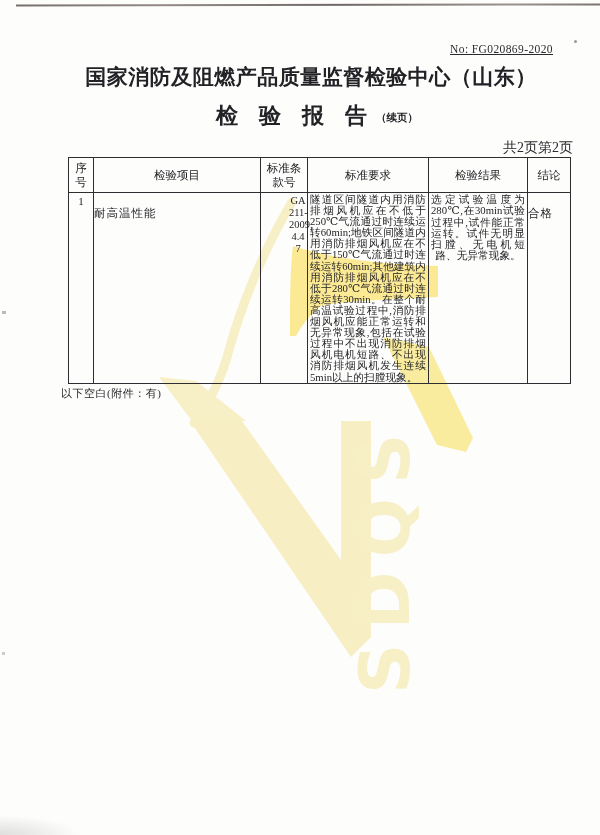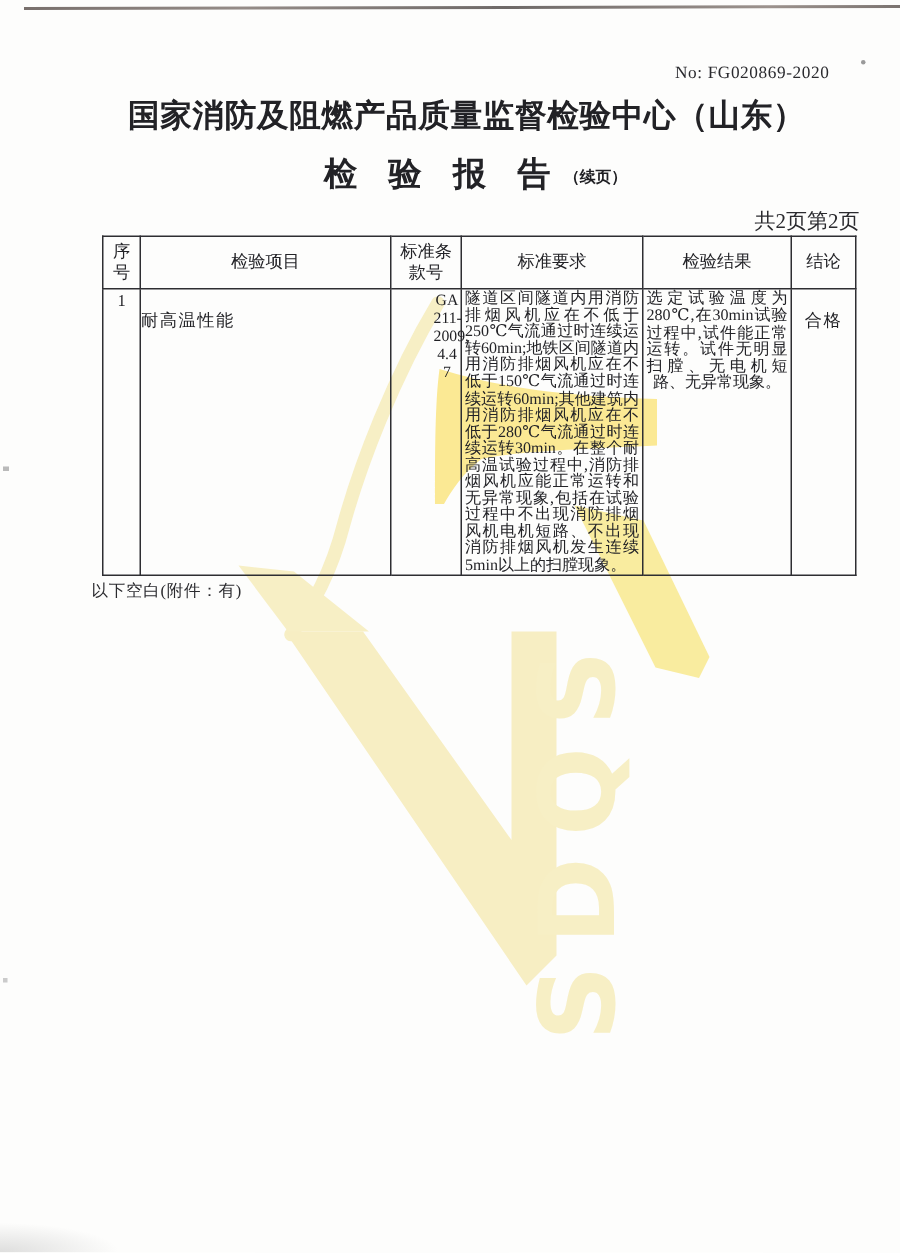--- a/index.html
+++ b/index.html
@@ -17,21 +17,21 @@
   .scan-smudge { position:absolute; left:0; bottom:0; width:80px; height:20px;
     background:radial-gradient(ellipse at 0% 100%, rgba(140,140,140,.28), transparent 70%); }
 
   
   .wm { position:absolute; top:0; left:0; z-index:0; }
   .wm text { font-family:"DejaVu Sans","Liberation Sans",sans-serif; font-weight:bold; }
 
   
   .content { position:absolute; inset:0; z-index:1; }
 
-  .no-line { position:absolute; top:43px; right:47px; font-size:11.5px; letter-spacing:.4px; color:#2a2a2e; }
+  .no-line { position:absolute; top:43px; right:47px; font-size:11.5px; letter-spacing:.4px; color:#2a2a2e;text-decoration:underline; }
   .org-title { position:absolute; top:63px; left:0; right:0; text-align:center; padding-left:22px;
     font-size:21px; font-weight:bold; letter-spacing:.5px; color:#222226; }
   .report-title-row { position:absolute; top:101px; left:4px; right:0; text-align:center; padding-left:30px; }
   .report-title { font-size:22px; font-weight:bold; letter-spacing:21px; color:#222226; }
   .report-title-note { font-size:10.5px; font-weight:bold; letter-spacing:0; margin-left:-12px; vertical-align:2px; }
   .page-indicator { position:absolute; top:139px; right:27px; font-size:14px; color:#2a2a2e; }
 
   table.report { position:absolute; top:157px; left:68px; width:502px; border-collapse:collapse; table-layout:fixed;
     background:transparent; }
   table.report th, table.report td { border:1px solid #2e2e32; vertical-align:top; font-weight:normal;
@@ -39,21 +39,21 @@
   table.report th { font-size:11.5px; text-align:center; height:35px; vertical-align:middle; padding:0 5px;
     line-height:14px; color:#232327; }
   td.c-seq  { text-align:center; font-size:11px; padding-top:2px; }
   td.c-item { font-size:11.5px; padding-top:13px; letter-spacing:1px; }
   td.c-clause { text-align:center; font-size:10.5px; line-height:12px; padding-top:2px; }
   td.c-clause span { display:block;margin-left:28px; }
   td.c-req { font-size:10.7px; line-height:11.1px; padding:1px 2px 0 2px; text-align:justify;
     text-justify:inter-character; color:#232327; }
   td.c-res { font-size:10.7px; line-height:11.3px; padding:1px 2px 0 2px; text-align:justify;
     text-align-last:center; text-justify:inter-character; color:#232327; }
-  td.c-con { text-align:center; font-size:11.5px; padding-top:13px; letter-spacing:1px; }
+  td.c-con { font-size:11.5px; padding-top:13px; letter-spacing:1px; }
   tr.body-row { height:191px; }
 
   .footer-note { position:absolute; top:386px; left:61px; font-size:11px; color:#2a2a2e; letter-spacing:.5px; }
 </style>
 </head>
 <body>
 
 <div class="page">
 
   <svg class="wm" width="600" height="835" viewBox="0 0 600 835">

